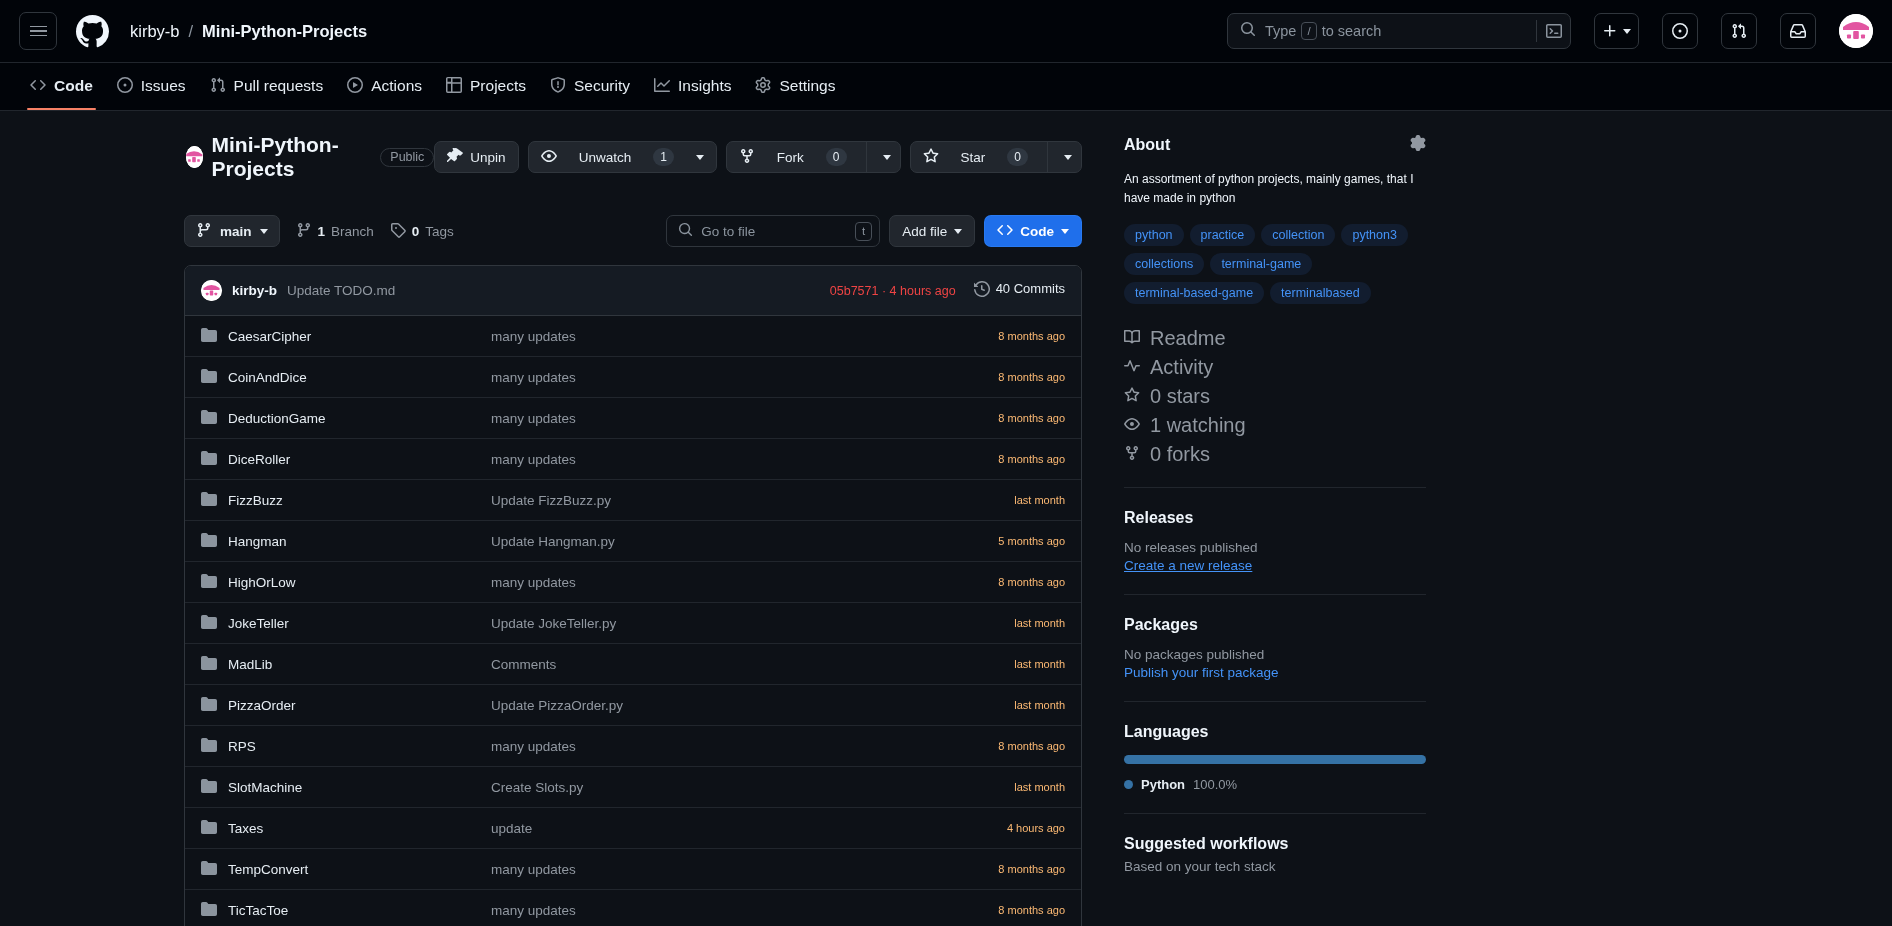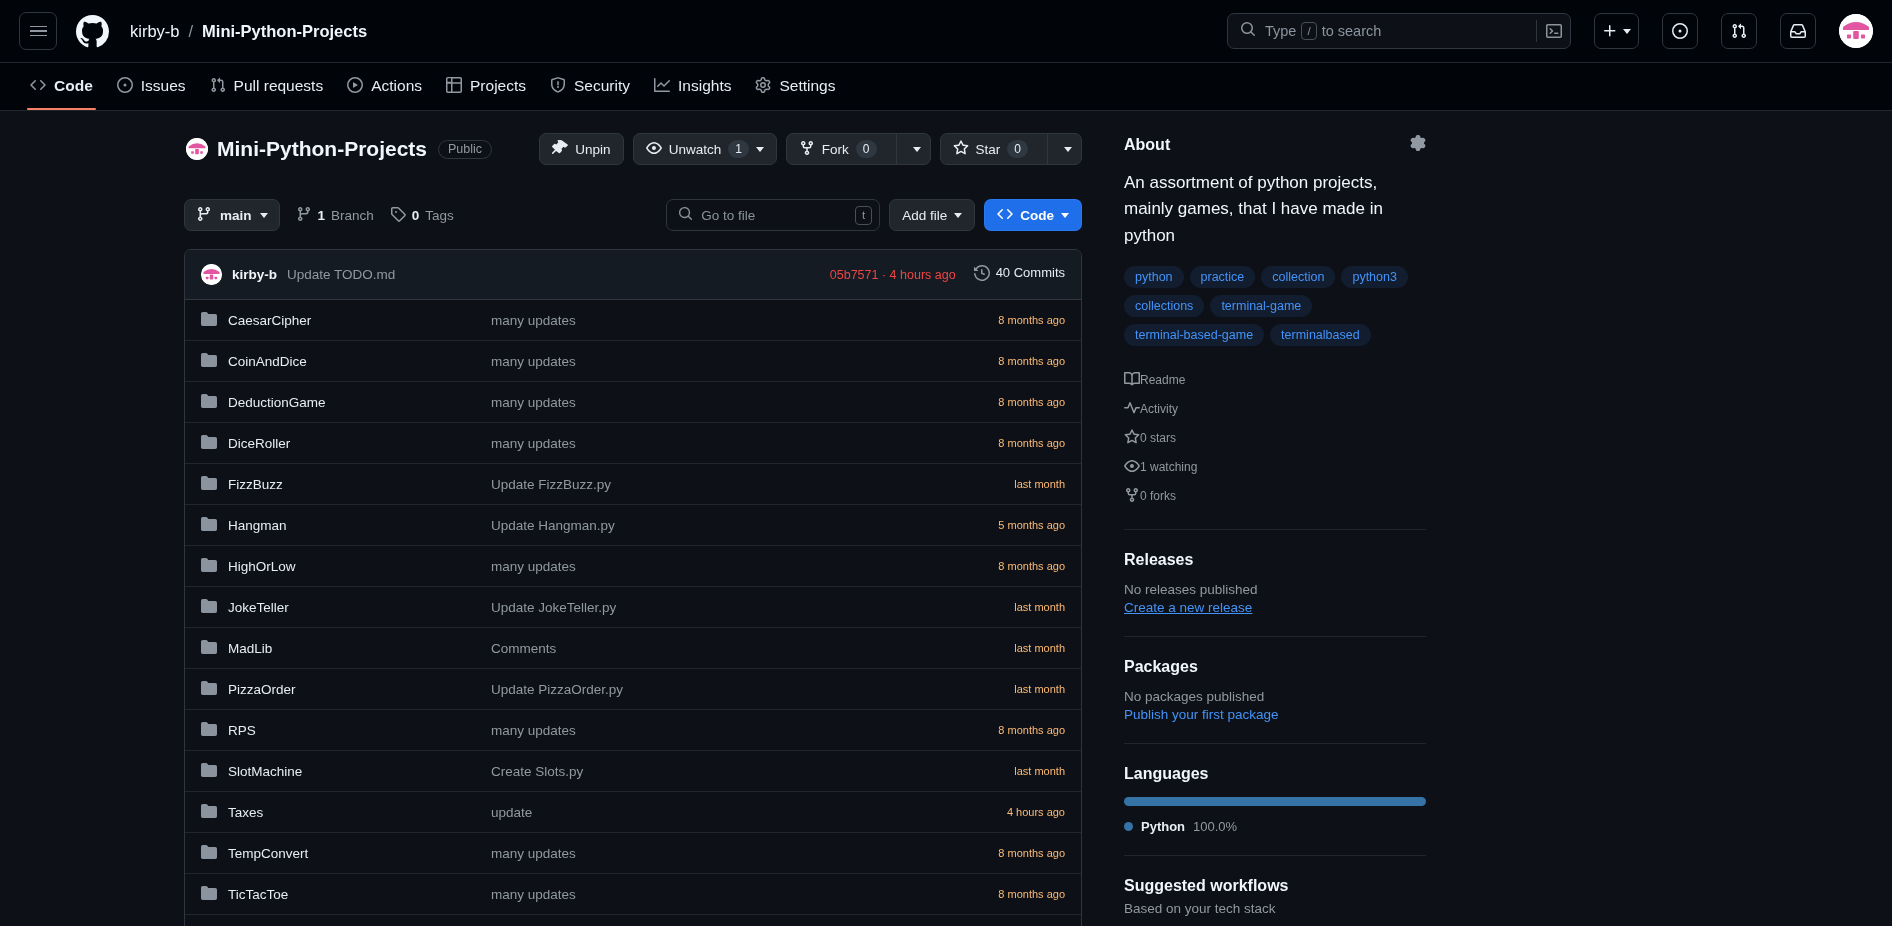--- a/index.html
+++ b/index.html
@@ -123,21 +123,21 @@
   .btn {
     height: 32px;
     border: 1px solid #30363d; border-radius: 7px;
     background: #21262d;
     color: #e6edf3; font-size: 13.5px;
     display: flex; align-items: center; gap: 7px;
     padding: 8px 12px; cursor: pointer;
   }
   .btn.group { padding: 0; }
   .btn-seg {
-    display: flex; align-items: center; gap: 7px; padding: 0 12px; height: 100%;
+    display: flex; align-items: center; gap: 22px; padding: 0 12px; height: 100%;
   }
   .btn-div { width: 1px; background: #30363d; height: 100%; }
   .btn-caret { padding: 0 9px; display: flex; align-items: center; height: 100%; }
   .count-pill {
     background: #2f3741; border-radius: 11px; font-size: 12px;
     padding: 1px 7px; color: #e6edf3; line-height: 16px;
   }
 
   
   .toolbar { display: flex; align-items: center; margin-top: 34px; gap: 16px; }
@@ -184,30 +184,30 @@
   }
   .filerow:last-child { border-bottom: none; }
   .fr-name { display: flex; align-items: center; gap: 11px; width: 290px; color: #e6edf3; cursor:pointer;}
   .fr-msg { color: #9198a1; flex: 1; cursor: pointer;}
   .fr-time { color: #fdba74; text-align: left; font-size: 11px;}
 
   
   .side-head { display: flex; align-items: center; }
   .side-title { font-size: 16px; font-weight: 600; color: #f0f6fc; }
   .side-gear { margin-left: auto; color: #9198a1; cursor: pointer; }
-  .about-desc { margin-top: 15px; font-size: 17px; line-height: 1.55; color: #f0f6fc; }
+  .about-desc { margin-top: 15px; font-size: 12px; line-height: 1.55; color: #f0f6fc; }
   .topics { margin-top: 17px; display: flex; flex-wrap: wrap; gap: 7px 6px; }
   .topic {
     background: #121d2f; color: #4493f8; border-radius: 13px;
     font-size: 12.5px; padding: 4px 11px; cursor: pointer;
   }
   .side-links { margin-top: 22px; display: flex; flex-direction: column; gap: 5px; }
   .side-link {
-    display: flex; align-items: center; 
-    font-size: 12px; color: #9198a1; height: 24px; cursor: pointer;
+    display: flex; align-items: center; gap: 10px;
+    font-size: 20px; color: #9198a1; height: 24px; cursor: pointer;
   }
   .hr { height: 1px; background: #21262d; margin: 21px 0; }
   .sub-text { font-size: 13.5px; color: #9198a1; margin-top: 13px; }
   .blue-link { color: #4493f8; font-size: 13.5px; display: block; margin-top: 3px; cursor:pointer;}
   .blue-link.u { text-decoration: underline; }
   .langbar { height: 9px; border-radius: 6px; background: #3572A5; margin-top: 14px; }
   .langrow { display: flex; align-items: center; gap: 8px; margin-top: 13px; font-size: 13px; }
   .langdot { width: 9px; height: 9px; border-radius: 50%; background: #3572A5; }
   .langname { font-weight: 600; color: #e6edf3; }
   .langpct { color: #9198a1; }

